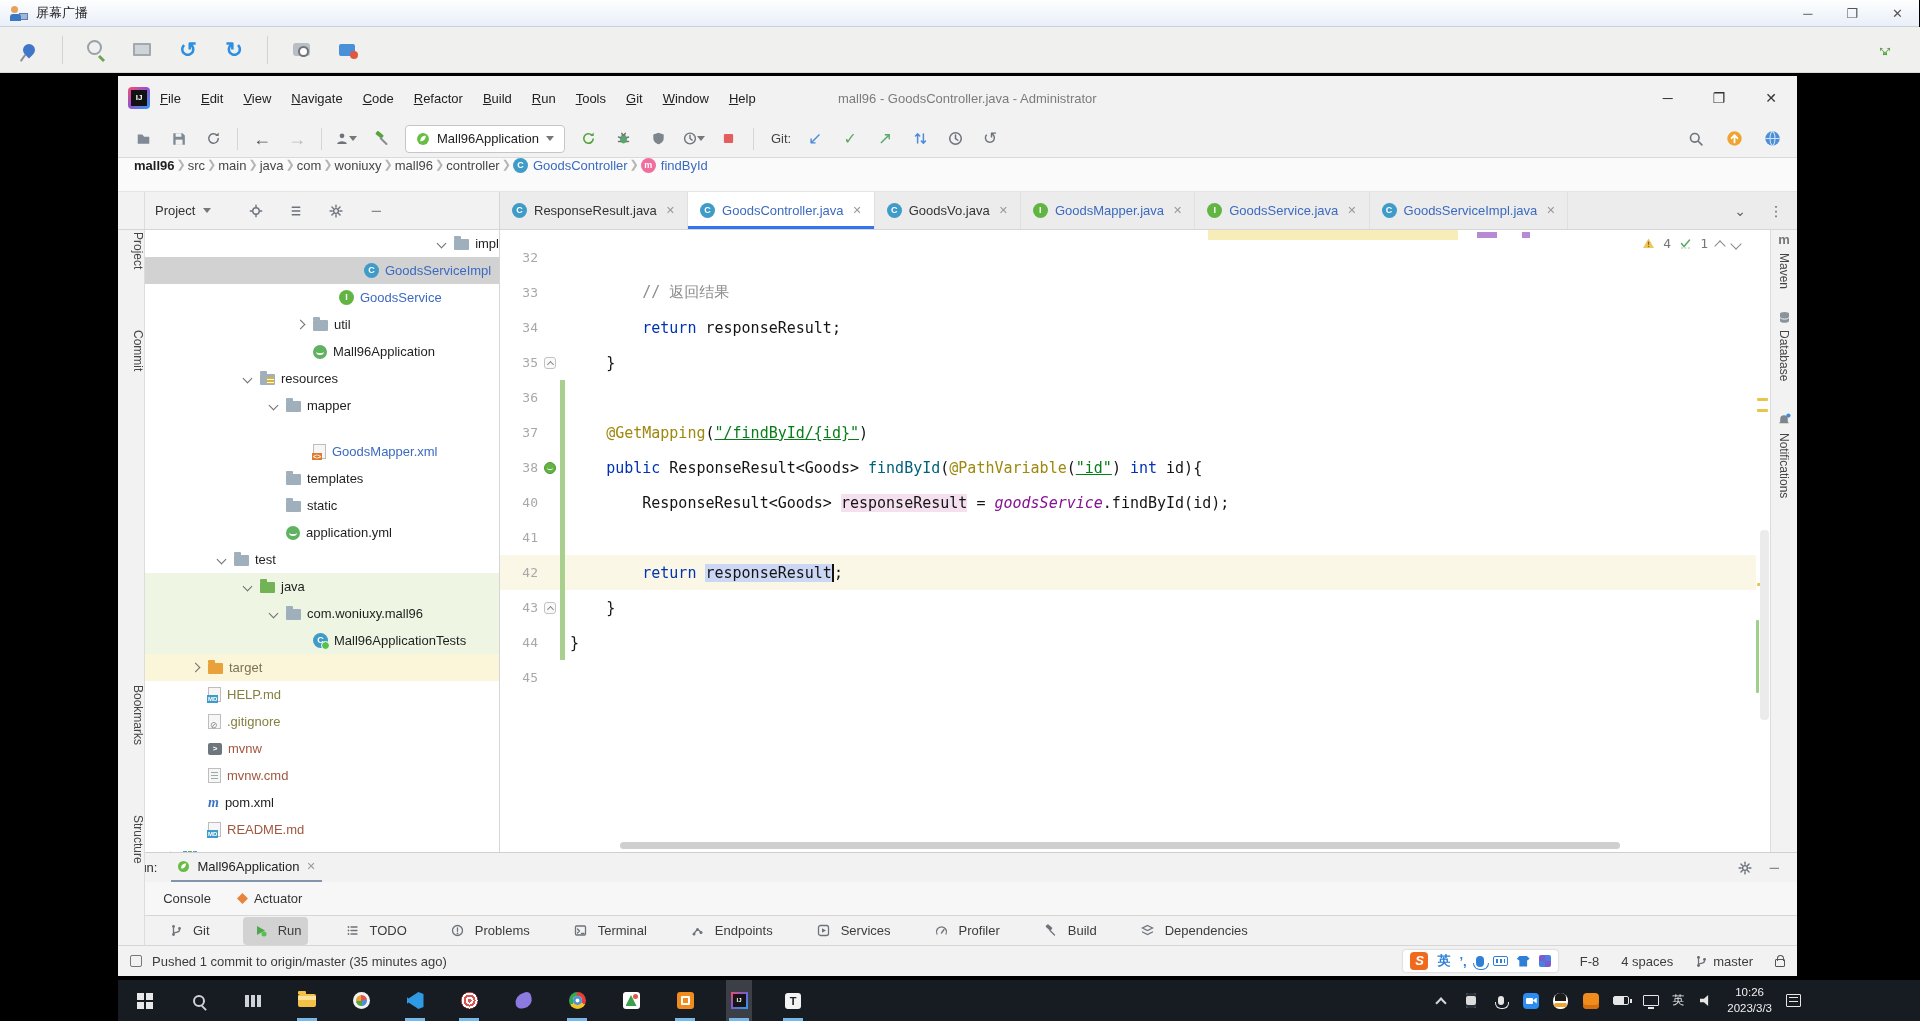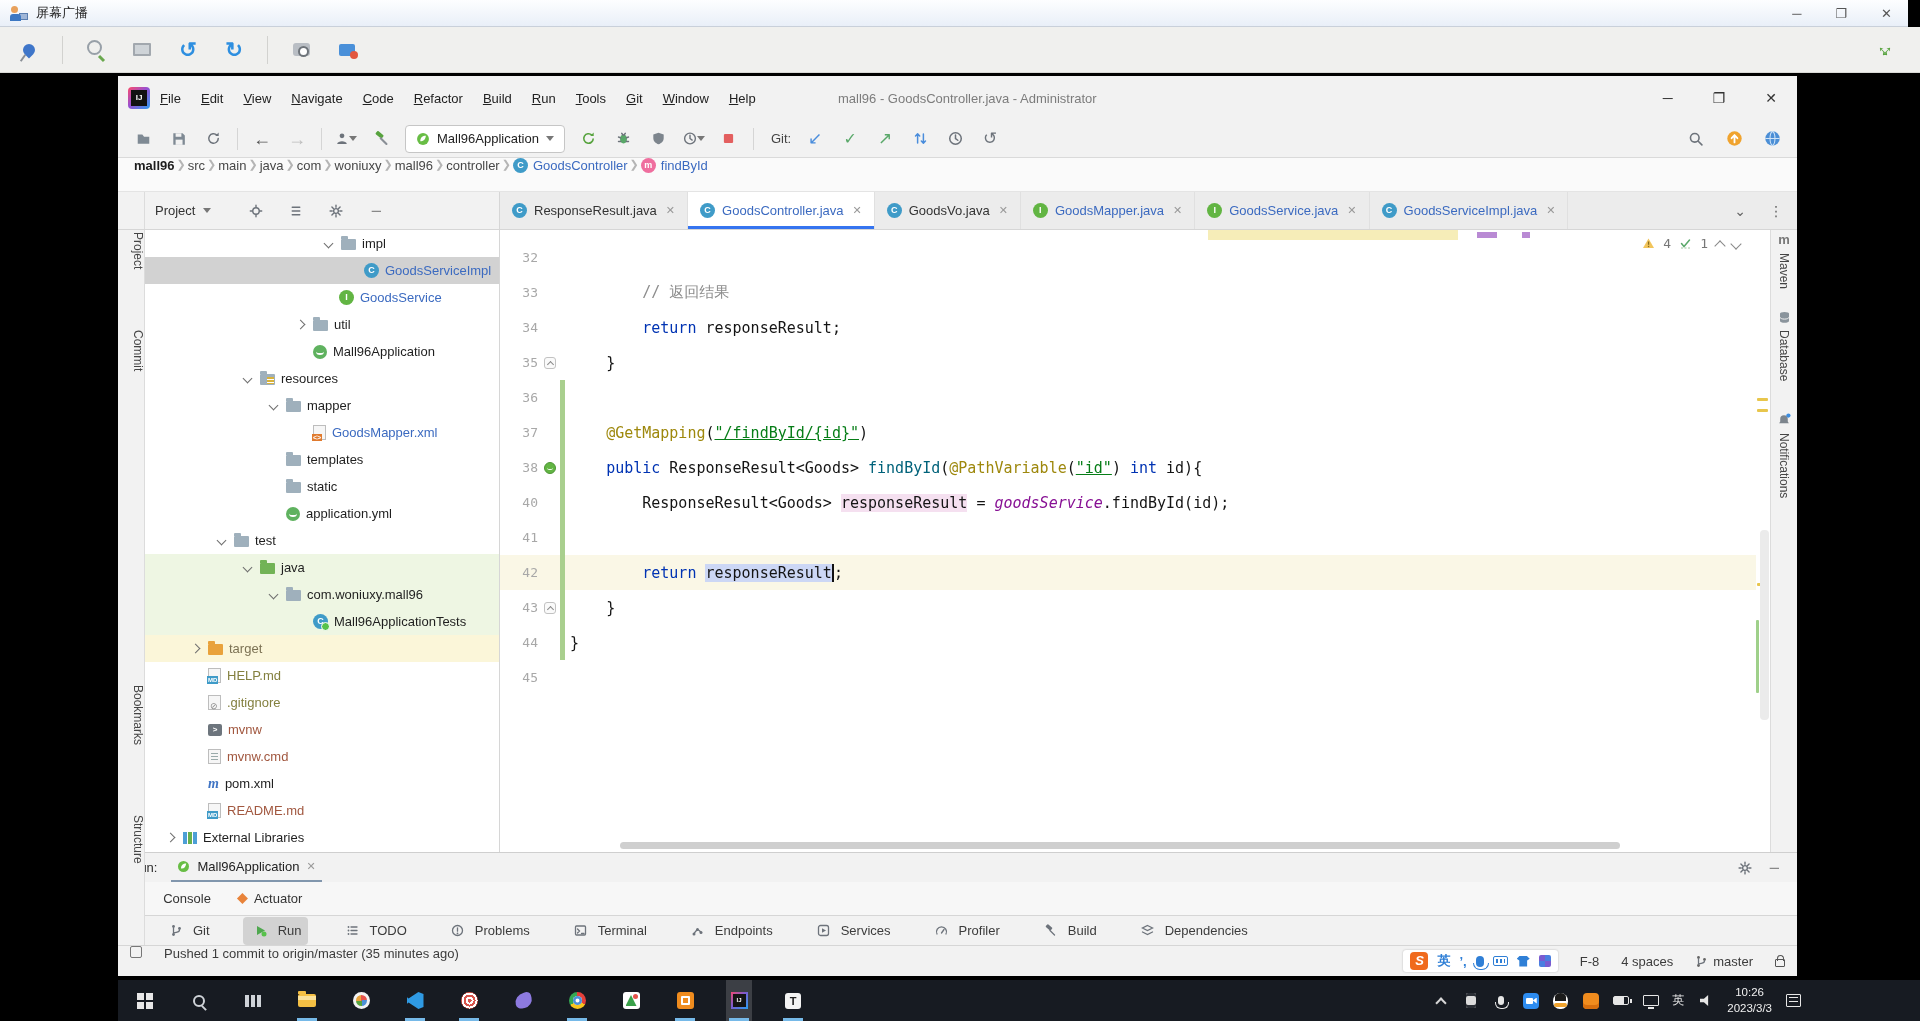--- a/index.html
+++ b/index.html
@@ -1,20 +1,20 @@
 <!DOCTYPE html>
 <html><head>
 <meta charset="utf-8">
 <style>
   *{margin:0;padding:0;box-sizing:border-box}
   body{background:#444;font-family:"Liberation Sans",sans-serif}
   .screen{position:relative;width:1920px;height:1021px;background:#000;overflow:hidden;font-family:"Liberation Sans",sans-serif}
 
   
-  .bc-title{position:absolute;top:0;left:0;right:12px;height:27px;background:linear-gradient(#fdfeff,#e9eff8);border-bottom:1px solid #c9d0da;display:flex;align-items:center;padding:0 10px;font-size:13px;color:#1c1c1c;gap:8px}
+  .bc-title{position:absolute;top:0;left:0;right:1px;height:27px;background:linear-gradient(#fdfeff,#e9eff8);border-bottom:1px solid #c9d0da;display:flex;align-items:center;padding:0 10px;font-size:13px;color:#1c1c1c;gap:8px}
   .bc-person{width:18px;height:16px;position:relative}
   .bc-person::before{content:"";position:absolute;left:1px;top:1px;width:7px;height:7px;border-radius:50%;background:#e8a15c}
   .bc-person::after{content:"";position:absolute;left:0;bottom:0;width:11px;height:7px;border-radius:3px 3px 0 0;background:#3c77c2}
   .bc-person .mon{position:absolute;right:0;bottom:1px;width:9px;height:7px;background:#9fb6d8;border:1px solid #5a7eb0}
   .bc-ctrls{margin-left:auto;display:flex;gap:34px;color:#555;font-size:13px;padding-right:6px}
   .bc-ctrls span{cursor:default}
   .bc-tools{position:absolute;top:27px;left:0;right:0;height:46px;background:#f0f0ee;border-bottom:1px solid #d9d9d6;display:flex;align-items:center;gap:20px;padding:0 16px}
   .sep{width:1px;height:28px;background:#d2d2cf}
   .bcic{display:inline-flex;align-items:center;justify-content:center;width:26px;height:26px}
   .ic-pin{position:relative}
@@ -156,21 +156,21 @@
   .run-head{height:30px;display:flex;align-items:center;background:#f2f2f2;border-top:1px solid #cfcfcf;padding:0 12px;gap:14px}
   .run-tab{display:flex;align-items:center;gap:7px;height:30px;border-bottom:3px solid #8196ad;padding:0 6px;color:#222}
   .run-right{margin-left:auto;display:flex;gap:18px;align-items:center;color:#666;padding-right:6px}
   .console-row{height:33px;display:flex;align-items:center;background:#f7f7f7;padding:0 14px;gap:26px;color:#333}
   .chevs{color:#888;letter-spacing:-2px}
   .ctab{display:flex;align-items:center;gap:6px}
   .actic{width:11px;height:11px;background:#e8833a;clip-path:polygon(50% 0,100% 50%,50% 100%,0 50%)}
   .bottom-bar{height:30px;display:flex;align-items:center;gap:26px;background:#f2f2f2;border-top:1px solid #d6d6d6;padding:0 40px;color:#3c3c3c;font-size:13px}
   .bbitem{display:flex;align-items:center;gap:6px;padding:3px 7px;border-radius:4px}
   .bbitem.active{background:#d2d2d2}
-  .status-bar{height:31px;display:flex;background:#f2f2f2;border-top:1px solid #d6d6d6;padding:0 12px;color:#3c3c3c;font-size:13px;gap:22px}
+  .status-bar{height:31px;display:flex;align-items:center;background:#f2f2f2;border-top:1px solid #d6d6d6;padding:0 12px;color:#3c3c3c;font-size:13px;gap:10px}
   .st-winic{width:12px;height:12px;border:1.4px solid #777;border-radius:2px}
   .st-right{margin-left:auto;display:flex;align-items:center;gap:22px}
   .sogou{display:flex;align-items:center;gap:9px;background:#fff;border-radius:3px;padding:2px 7px;box-shadow:0 0 2px rgba(0,0,0,.25)}
   .slogo{width:18px;height:18px;border-radius:4px;background:#f06a1d;color:#fff;font-weight:bold;font-style:italic;font-size:13px;text-align:center;line-height:18px}
   .sg-b{color:#2f7fd6;font-weight:bold;font-size:13px}
   .sg-mic{width:8px;height:11px;background:#2f7fd6;border-radius:4px;position:relative}
   .sg-mic::after{content:"";position:absolute;left:-3px;bottom:-3px;width:14px;height:6px;border:1.5px solid #2f7fd6;border-top:none;border-radius:0 0 7px 7px}
   .sg-kbd{width:15px;height:10px;border:1.5px solid #2f7fd6;border-radius:2px;background:repeating-linear-gradient(90deg,#2f7fd6 0 2px,transparent 2px 4px) center/9px 4px no-repeat}
   .sg-shirt{width:13px;height:11px;background:#2f7fd6;clip-path:polygon(25% 0,75% 0,100% 30%,80% 45%,80% 100%,20% 100%,20% 45%,0 30%)}
   .sg-grid{width:12px;height:12px;background:conic-gradient(#4a7fe0 0 25%,#7a5cd0 0 50%,#4a7fe0 0 75%,#7a5cd0 0),radial-gradient(#fff 2px,transparent 0);border-radius:2px}
@@ -474,21 +474,21 @@
 
       <div class="stripe-left" id="stripe-left">
           <span style="top: 2px;">Project</span>
           <span style="top: 100px;">Commit</span>
           <span style="top: 455px;">Bookmarks</span>
           <span style="top: 585px;">Structure</span>
         </div>
 
       <div class="main">
         <div class="proj-panel" id="proj-panel">
-            <div class="trow" style="padding-left: 180px;">
+            <div class="trow" style="padding-left: 180px; justify-content: flex-end;">
               <span class="tch open"></span>
               <span class="folder"></span>
               <span>impl</span>
             </div>
             <div class="trow sel blue" style="padding-left: 203px;">
               <span class="tch none"></span>
               <span class="cir c">C</span>
               <span>GoodsServiceImpl</span>
             </div>
             <div class="trow blue" style="padding-left: 178px;">
@@ -509,21 +509,21 @@
             <div class="trow" style="padding-left: 99px;">
               <span class="tch open"></span>
               <span class="folder res"></span>
               <span>resources</span>
             </div>
             <div class="trow" style="padding-left: 125px;">
               <span class="tch open"></span>
               <span class="folder"></span>
               <span>mapper</span>
             </div>
-            <div class="trow blue" style="padding-left: 152px;">
+            <div class="trow blue" style="padding-left: 152px; margin-top: 19px;">
               <span class="tch none"></span>
               <span class="ficon xml"></span>
               <span>GoodsMapper.xml</span>
             </div>
             <div class="trow" style="padding-left: 125px;">
               <span class="tch none"></span>
               <span class="folder"></span>
               <span>templates</span>
             </div>
             <div class="trow" style="padding-left: 125px;">

